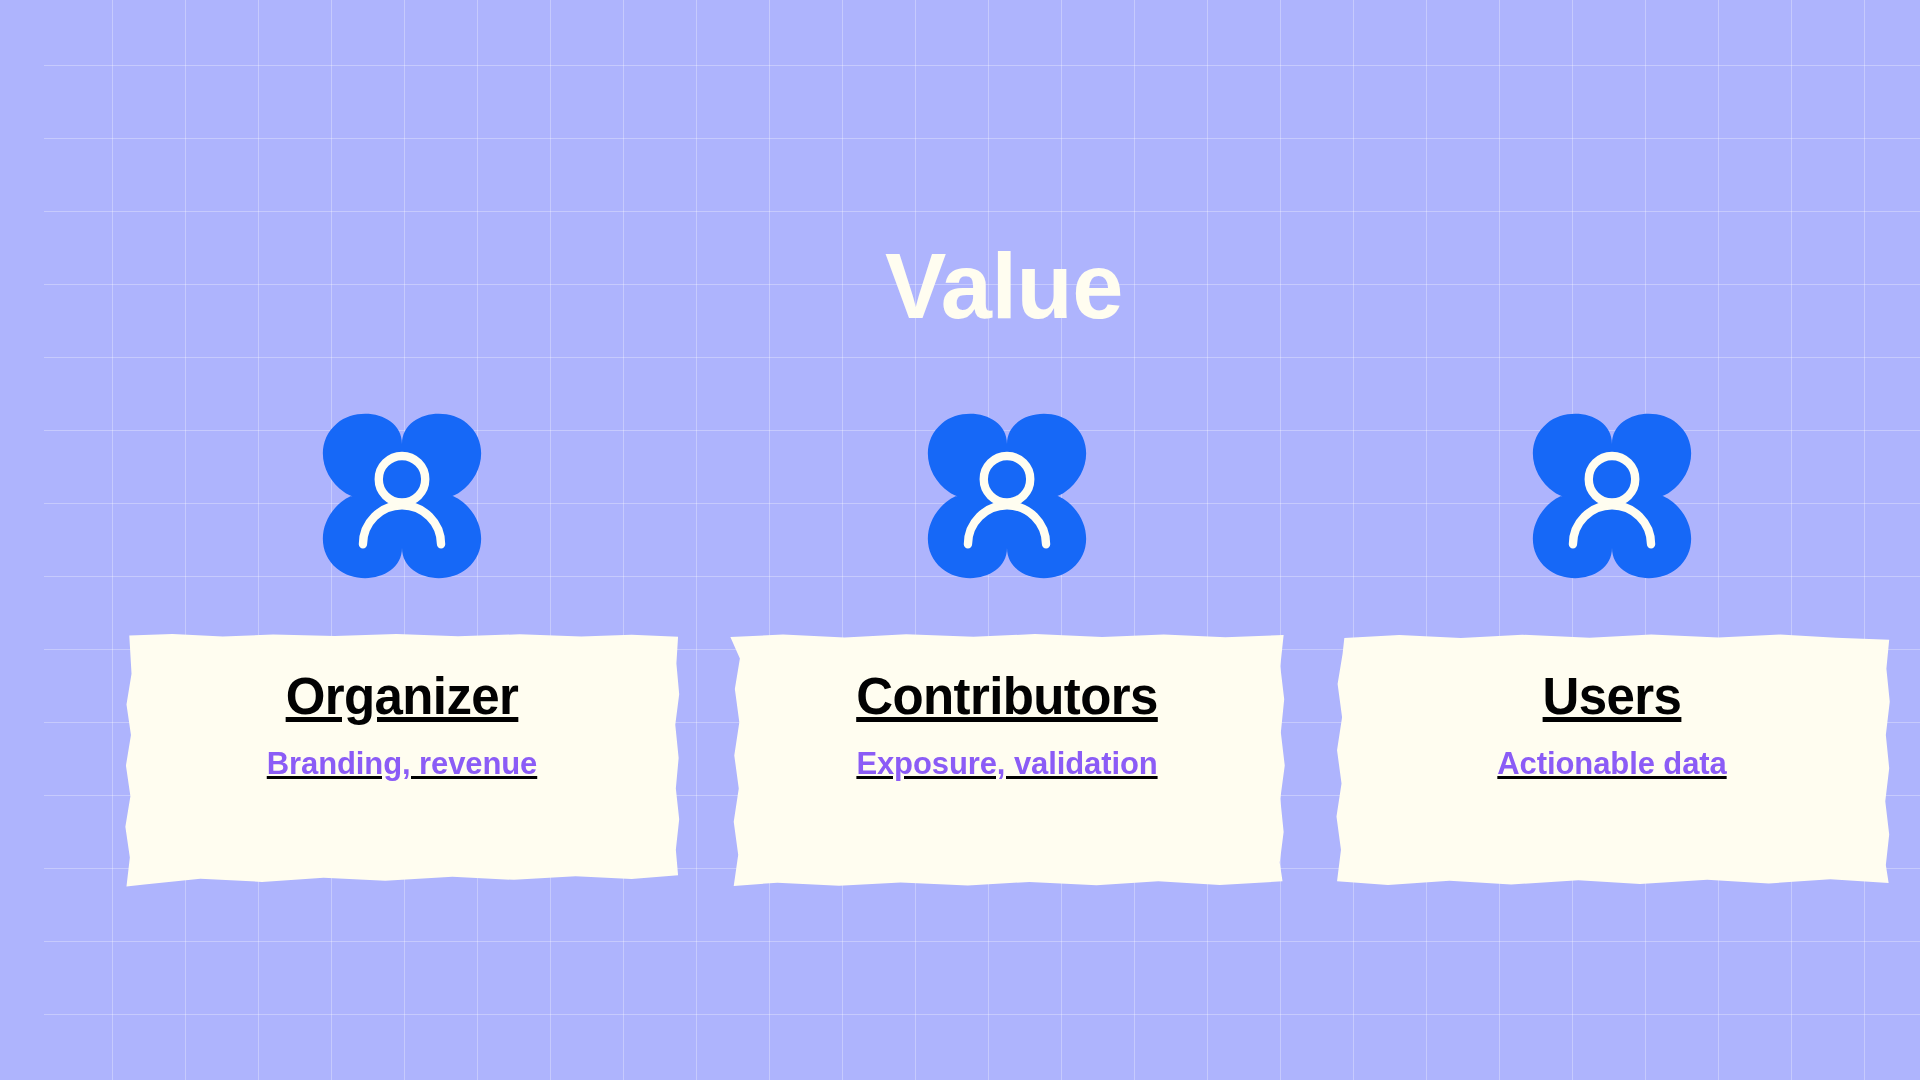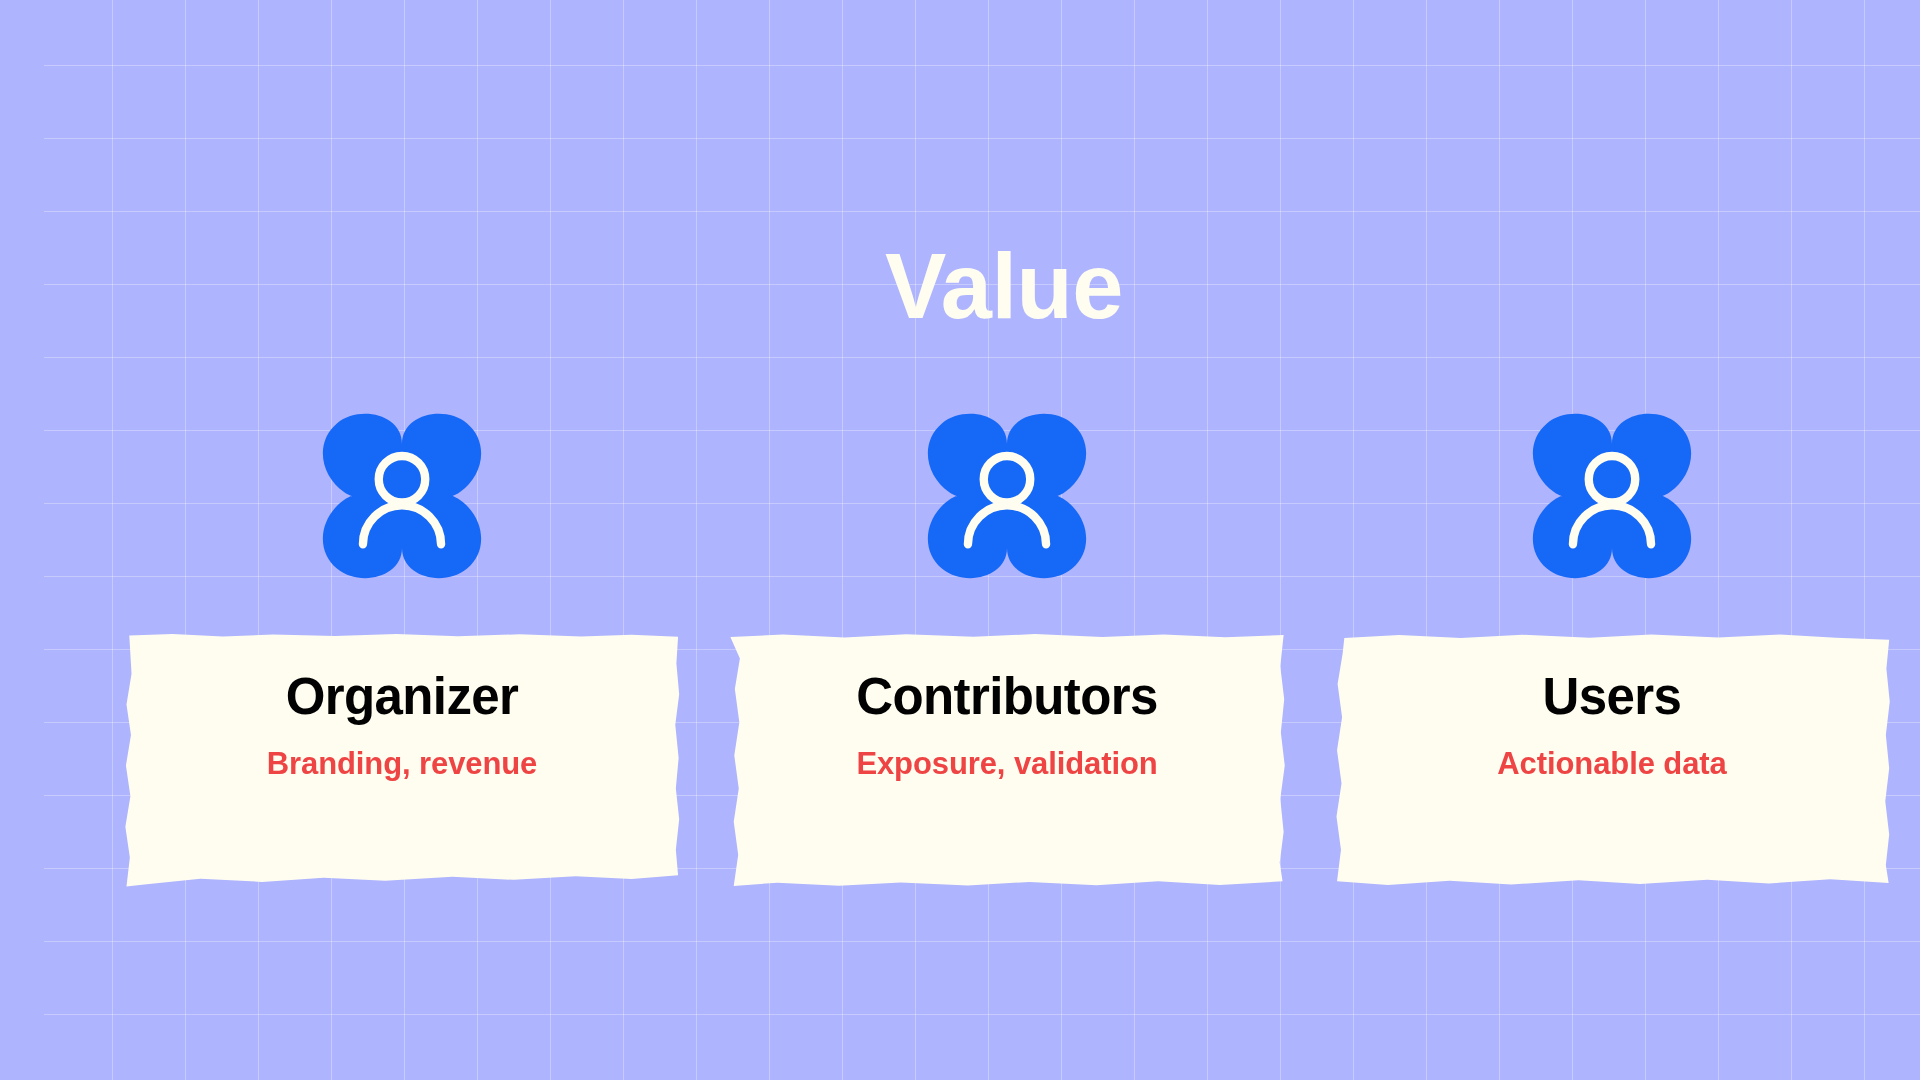--- a/index.html
+++ b/index.html
@@ -146,39 +146,40 @@
     left: 0;
     right: 0;
     top: 0;
     bottom: 0;
     display: flex;
     flex-direction: column;
     align-items: center;
     justify-content: flex-start;
     padding-top: 37px;
     box-sizing: border-box;
+    text-decoration: underline;
   }
 
   .card-title {
     font-size: 51px;
     line-height: 1.05;
     font-weight: 900;
     letter-spacing: -0.6px;
     color: #020202;
     text-align: center;
     font-family: "Liberation Sans", "DejaVu Sans", sans-serif;
   }
 
   .card-subtitle {
     margin-top: 22px;
     font-size: 31px;
     line-height: 1.15;
     font-weight: 600;
     letter-spacing: -0.1px;
-    color: #ef4444;
+    color: #8b5cf6;
     text-align: center;
     font-family: "Liberation Sans", "DejaVu Sans", sans-serif;
   }
 </style>
 </head>
 <body>
 
 <div id="slide">
 
   <div id="grid-overlay"></div>

